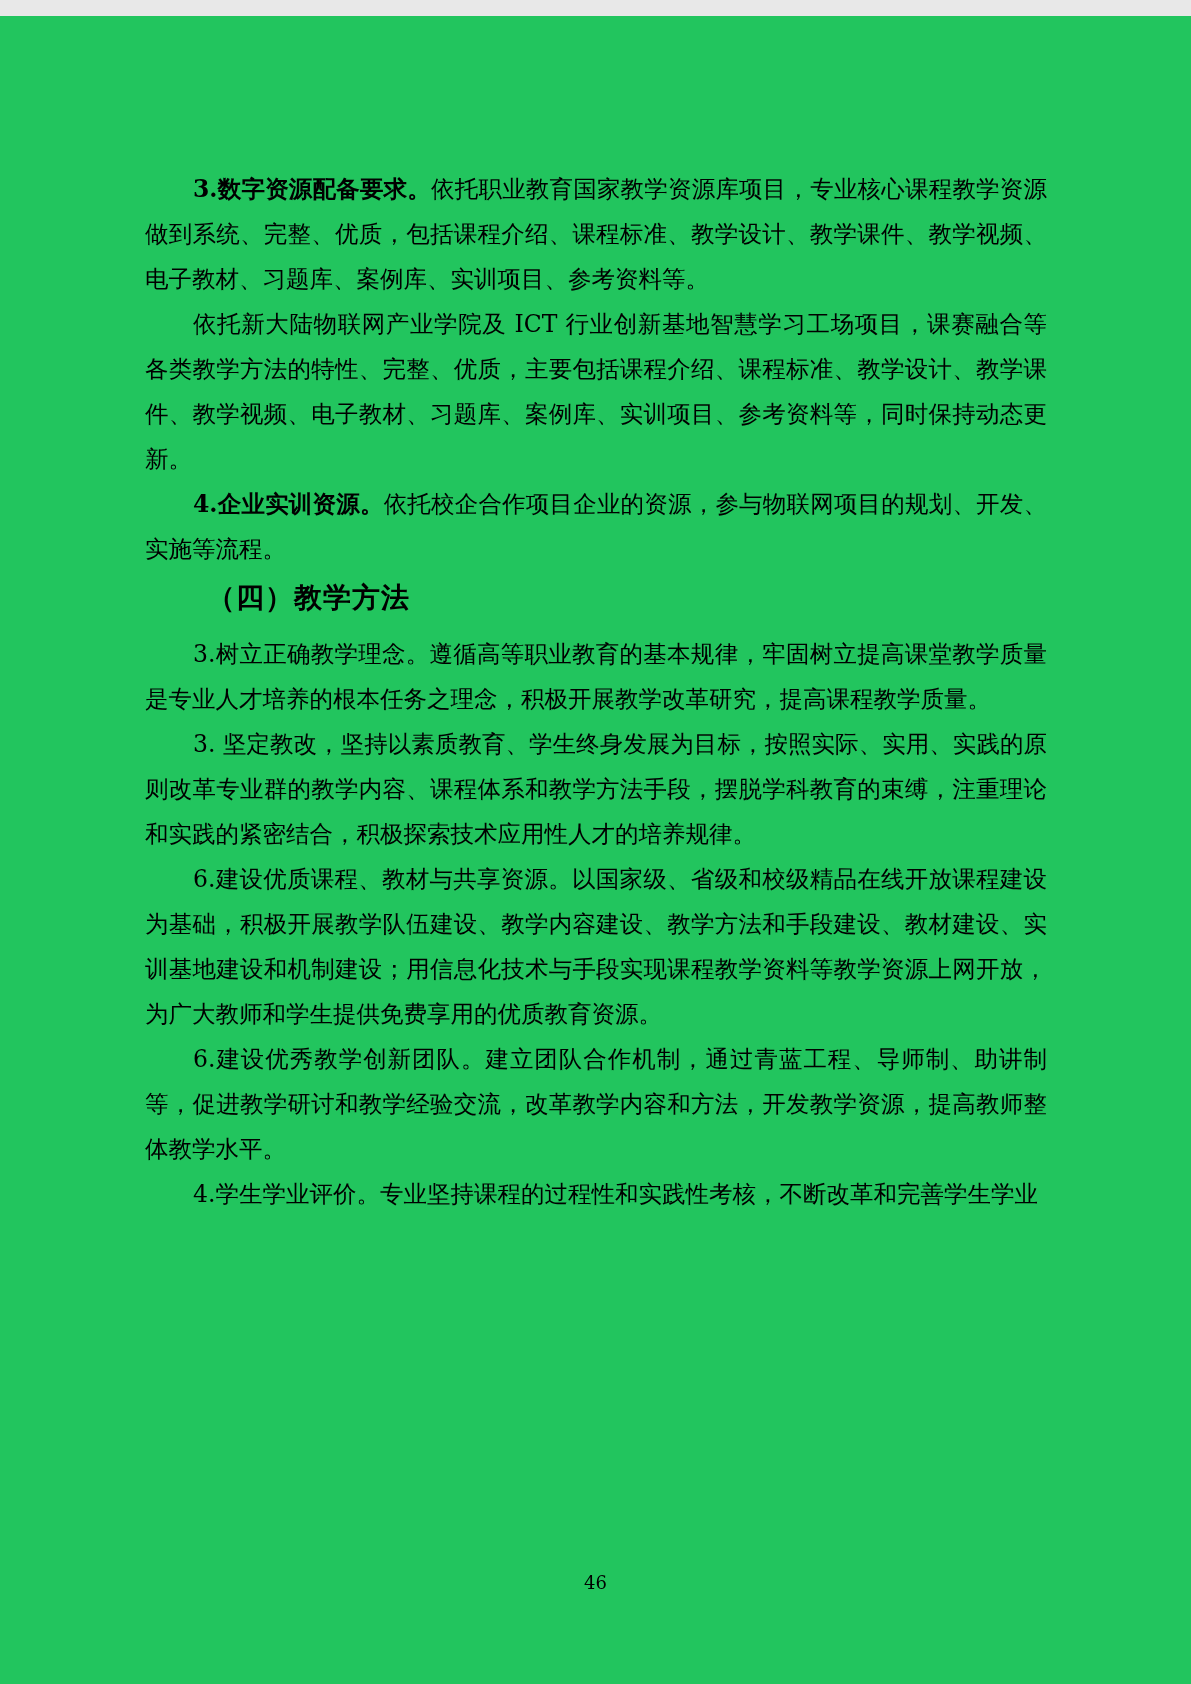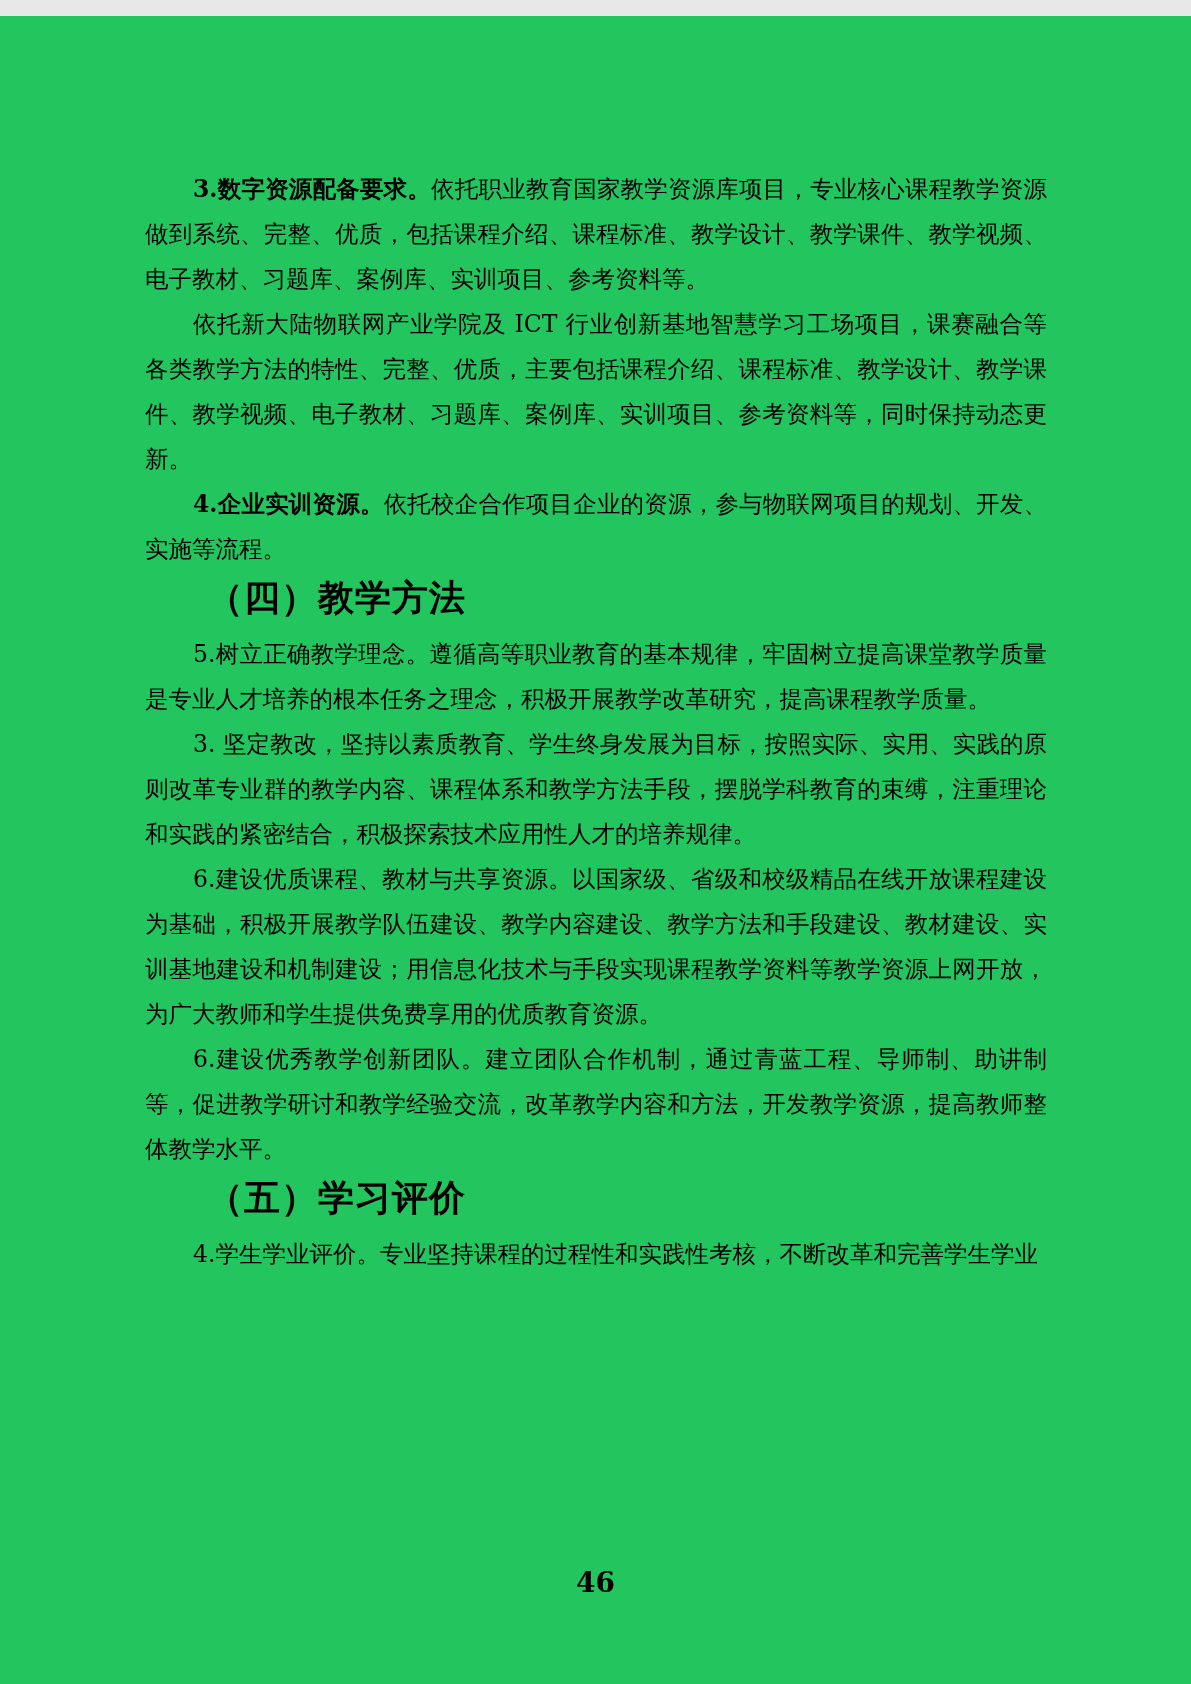--- a/index.html
+++ b/index.html
@@ -25,49 +25,47 @@
     line-height: 45px;
     text-align: justify;
     text-justify: inter-ideograph;
     text-indent: 48px;
     font-weight: normal;
     word-break: break-all;
   }
   .para b { font-weight: bold; }
   .heading {
     margin: 0 0 8px 0;
-    font-size: 36px;
+    font-size: 28px;
     line-height: 52px;
     font-family: "DejaVu Sans", "Liberation Sans", sans-serif;
     font-weight: bold;
     text-indent: 62px;
     letter-spacing: 1px;
   }
   .page-number {
     position: absolute;
     left: 0;
     right: 0;
     top: 1552px;
     text-align: center;
-    font-size: 28px;
+    font-size: 18px;
     line-height: 30px;
     font-family: "DejaVu Serif", "Liberation Serif", serif;
-    font-weight: bold;
   }
 </style>
 </head>
 <body>
 
 <div class="page">
   <div class="content" id="content">
       <p class="para"><b>3.数字资源配备要求。</b><span>依托职业教育国家教学资源库项目，专业核心课程教学资源做到系统、完整、优质，包括课程介绍、课程标准、教学设计、教学课件、教学视频、电子教材、习题库、案例库、实训项目、参考资料等。</span></p>
       <p class="para">依托新大陆物联网产业学院及 ICT 行业创新基地智慧学习工场项目，课赛融合等各类教学方法的特性、完整、优质，主要包括课程介绍、课程标准、教学设计、教学课件、教学视频、电子教材、习题库、案例库、实训项目、参考资料等，同时保持动态更新。</p>
       <p class="para"><b>4.企业实训资源。</b><span>依托校企合作项目企业的资源，参与物联网项目的规划、开发、实施等流程。</span></p>
       <h2 class="heading">（四）教学方法</h2>
-      <p class="para">5.树立正确教学理念。遵循高等职业教育的基本规律，牢固树立提高课堂教学质量是专业人才培养的根本任务之理念，积极开展教学改革研究，提高课程教学质量。</p>
+      <p class="para">3.树立正确教学理念。遵循高等职业教育的基本规律，牢固树立提高课堂教学质量是专业人才培养的根本任务之理念，积极开展教学改革研究，提高课程教学质量。</p>
       <p class="para">3. 坚定教改，坚持以素质教育、学生终身发展为目标，按照实际、实用、实践的原则改革专业群的教学内容、课程体系和教学方法手段，摆脱学科教育的束缚，注重理论和实践的紧密结合，积极探索技术应用性人才的培养规律。</p>
       <p class="para">6.建设优质课程、教材与共享资源。以国家级、省级和校级精品在线开放课程建设为基础，积极开展教学队伍建设、教学内容建设、教学方法和手段建设、教材建设、实训基地建设和机制建设；用信息化技术与手段实现课程教学资料等教学资源上网开放，为广大教师和学生提供免费享用的优质教育资源。</p>
       <p class="para">6.建设优秀教学创新团队。建立团队合作机制，通过青蓝工程、导师制、助讲制等，促进教学研讨和教学经验交流，改革教学内容和方法，开发教学资源，提高教师整体教学水平。</p>
-      <h2 class="heading">（五）学习评价</h2>
       <p class="para">4.学生学业评价。专业坚持课程的过程性和实践性考核，不断改革和完善学生学业</p>
     </div>
   <div class="page-number">46</div>
 </div>
 
 </body></html>

